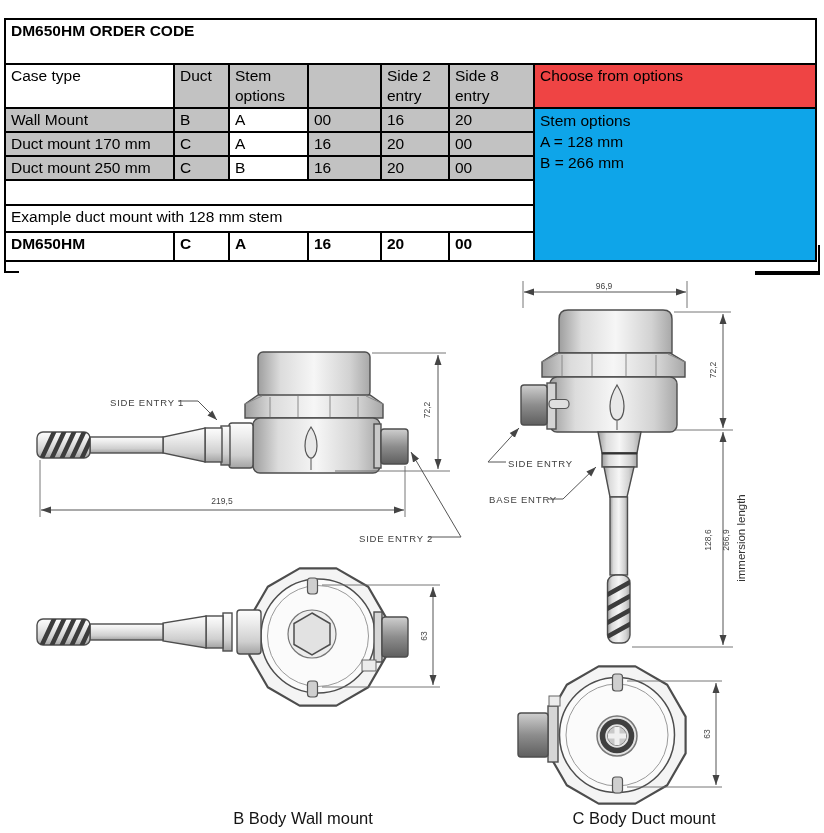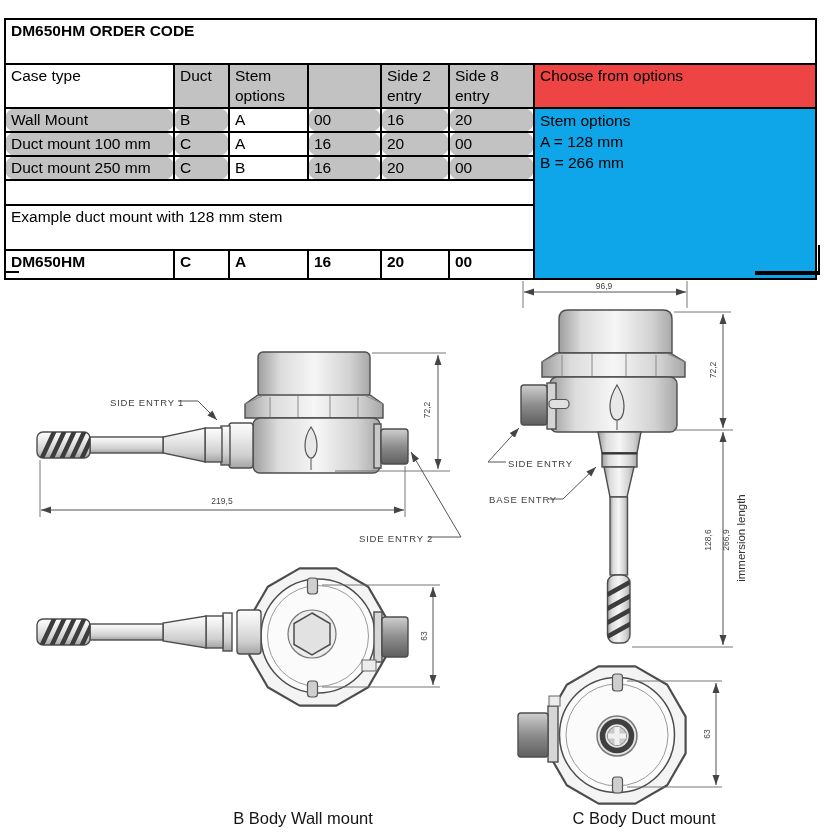--- a/index.html
+++ b/index.html
@@ -16,23 +16,23 @@
   table.order td{
     border:2px solid #000;box-sizing:border-box;
     font-size:15.5px;line-height:20px;vertical-align:top;
     padding:1px 5px;white-space:normal;overflow:hidden;
   }
   td.title-cell{font-size:20px;font-weight:bold;padding:6px 9px;height:45px;}
   td.hdr{height:31px;padding-top:2px;margin-left:48px;}
   td.gray{background:#c2c2c2;}
   td.choose-hdr{font-size:20px;padding:7px 8px;background:#ef4444;}
   td.choose-body{vertical-align:top;padding:3px 8px;background:#0ea5e9;}
-  td.row-h{height:24px;border-radius:11px;}
+  td.row-h{height:24px;}
   td.gap-cell{border-top:none;border-bottom:none;background:#fff;height:25px;}
-  td.example-cell{height:45px;padding-top:3px;}
+  td.example-cell{height:27px;padding-top:3px;}
   td.dm{font-weight:bold;height:29px;padding-top:3px;}
   td.dm-name{font-size:18px;font-weight:bold;padding-top:3px;}
   .choose-body div{font-size:15.5px;line-height:21px;}
   
   svg.draw{position:absolute;left:0;top:0;width:824px;height:833px;}
   svg .outl{stroke:#4d4d4d;stroke-width:1.4;}
   svg .dim{stroke:#555;stroke-width:1;fill:none;}
   svg .ext{stroke:#666;stroke-width:0.9;fill:none;}
   svg .facet{stroke:#8a8a8a;stroke-width:1;fill:none;}
   svg text{font-family:"Liberation Sans","DejaVu Sans",sans-serif;fill:#3f3f3f;}
@@ -74,21 +74,21 @@
     <td class="row-h gray">00</td>
     <td class="row-h gray">16</td>
     <td class="row-h gray">20</td>
     <td class="choose-body" rowspan="6">
       <div>Stem options</div>
       <div>A = 128 mm</div>
       <div>B = 266 mm</div>
     </td>
   </tr>
   <tr>
-    <td class="row-h gray">Duct mount 100 mm</td>
+    <td class="row-h gray">Duct mount 170 mm</td>
     <td class="row-h gray">C</td>
     <td class="row-h">A</td>
     <td class="row-h gray">16</td>
     <td class="row-h gray">20</td>
     <td class="row-h gray">00</td>
   </tr>
   <tr>
     <td class="row-h gray" style="height:14px">Duct mount 250 mm</td>
     <td class="row-h gray">C</td>
     <td class="row-h">B</td>

